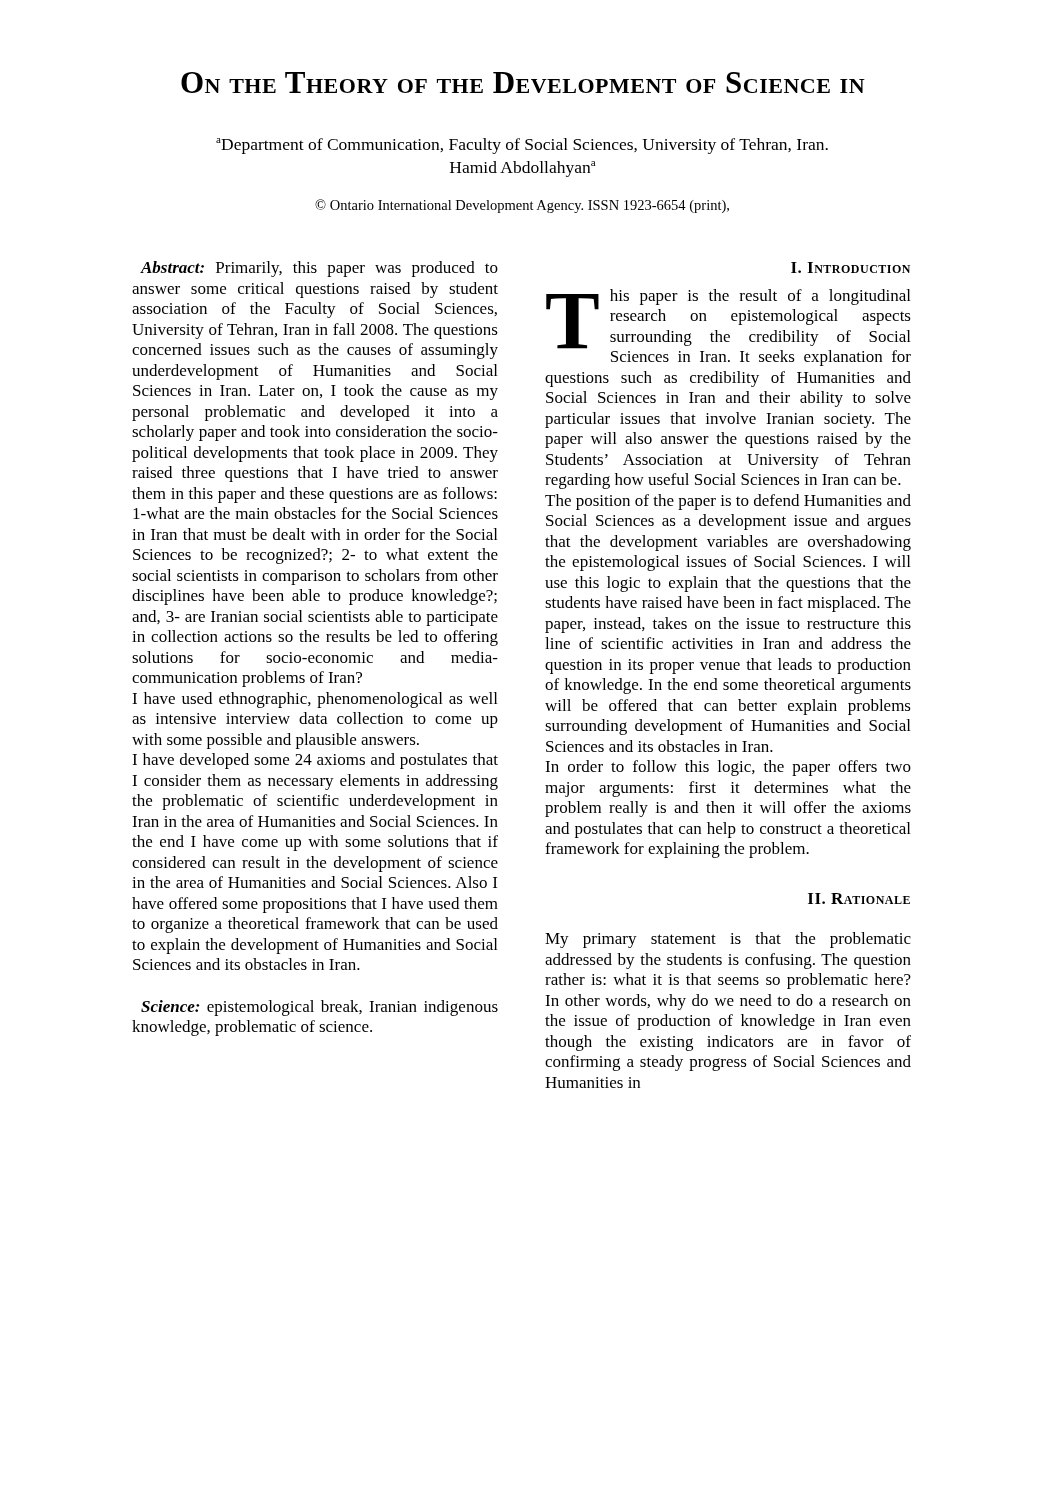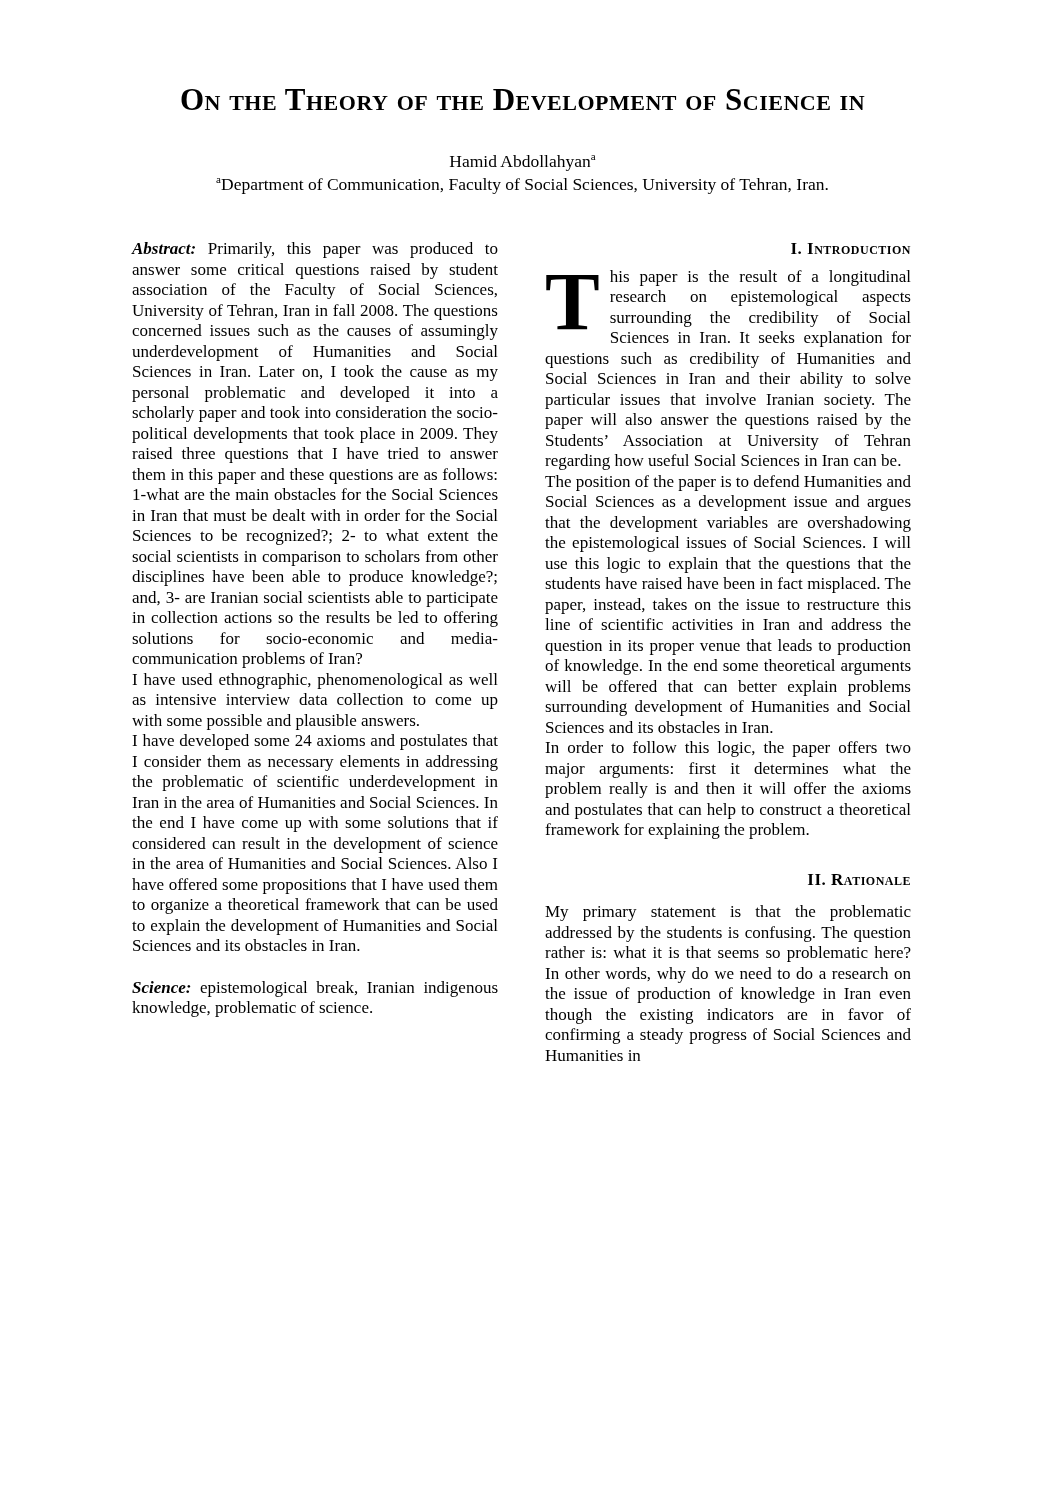--- a/index.html
+++ b/index.html
@@ -11,21 +11,21 @@
   body {
     width: 1058px;
     height: 1497px;
     font-family: "Liberation Serif", serif;
     overflow: hidden;
   }
   .page {
     box-sizing: border-box;
     width: 1058px;
     height: 1145px;
-    padding: 77px 145px 0 132px;
+    padding: 60px 145px 0 132px;
   }
   .title {
     margin: 0 0 28px 0;
     text-align: center;
     font-size: 31px;
     font-weight: bold;
     font-variant: small-caps;
     line-height: 45px;
     letter-spacing: 0.5px;
   }
@@ -54,55 +54,57 @@
   .col {
     width: 366px;
     text-align: justify;
     font-size: 17px;
     line-height: 20.5px;
   }
   .para { margin: 0; }
   .lead-label {
     font-weight: bold;
     font-style: italic;
+    margin-left: 9px;
   }
   .keywords { margin-top: 21px; }
   .section-heading {
     margin: 0 0 7px 0;
     text-align: right;
     font-size: 17px;
     font-weight: bold;
     font-variant: small-caps;
     letter-spacing: 0.5px;
   }
-  .section-heading.rationale { margin-top: 29px; margin-bottom: 12px; }
+  .section-heading.rationale { margin-top: 29px; margin-bottom: 20px; }
   .dropcap {
     float: left;
     font-size: 82px;
     line-height: 66px;
     height: 80px;
     font-weight: bold;
     margin: 2px 10px 0 0;
   }
 </style>
 </head>
 <body>
 
 <div class="page">
 
   <h1 class="title">
     <span class="tline">On the Theory of the Development of Science in</span>
   </h1>
 
   <div class="author-block">
+    <div><sup class="affmark">a</sup><span>Department of Communication, Faculty of Social Sciences, University of Tehran, Iran.</span></div>
     <div><span>Hamid Abdollahyan</span><sup class="affmark">a</sup></div>
-    <div><sup class="affmark">a</sup><span>Department of Communication, Faculty of Social Sciences, University of Tehran, Iran.</span></div>
   </div>
 
   <div class="imprint">
+    <div>© Ontario International Development Agency. ISSN 1923-6654 (print),</div>
   </div>
 
   <div class="columns">
 
     <div class="col">
       <p class="para"><span class="lead-label">Abstract:</span> <span>Primarily, this paper was produced to answer some critical questions raised by student association of the Faculty of Social Sciences, University of Tehran, Iran in fall 2008. The questions concerned issues such as the causes of assumingly underdevelopment of Humanities and Social Sciences in Iran.  Later on, I took the cause as my personal problematic and developed it into a scholarly paper and took into consideration the socio-political developments that took place in 2009.  They raised three questions that I have tried to answer them in this paper and these questions are as follows: 1-what are the main obstacles for the Social Sciences in Iran that must be dealt with in order for the Social Sciences to be recognized?; 2- to what extent the social scientists in comparison to scholars from other disciplines have been able to produce knowledge?; and, 3- are Iranian social scientists able to participate in collection actions so the results be led to offering solutions for socio-economic and media-communication problems of Iran?</span></p>
       <p class="para">I have used ethnographic, phenomenological as well as intensive interview data collection to come up with some possible and plausible answers.</p>
       <p class="para">I have developed some 24 axioms and postulates that I consider them as necessary elements in addressing the problematic of scientific underdevelopment in Iran in the area of Humanities and Social Sciences.  In the end I have come up with some solutions that if considered can result in the development of science in the area of Humanities and Social Sciences.  Also I have offered some propositions that I have used them to organize a theoretical framework that can be used to explain the development of Humanities and Social Sciences and its obstacles in Iran.</p>
       <p class="para keywords"><span class="lead-label">Science:</span> <span>epistemological break, Iranian indigenous knowledge, problematic of science.</span></p>
     </div>

